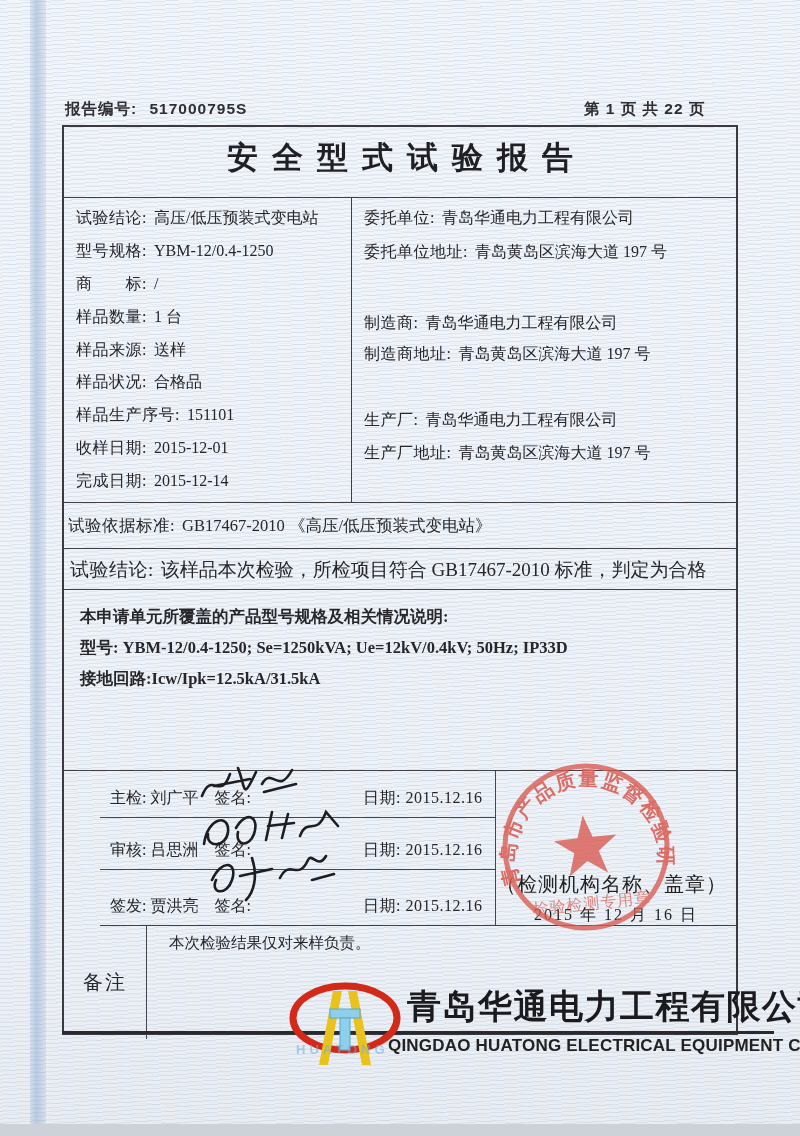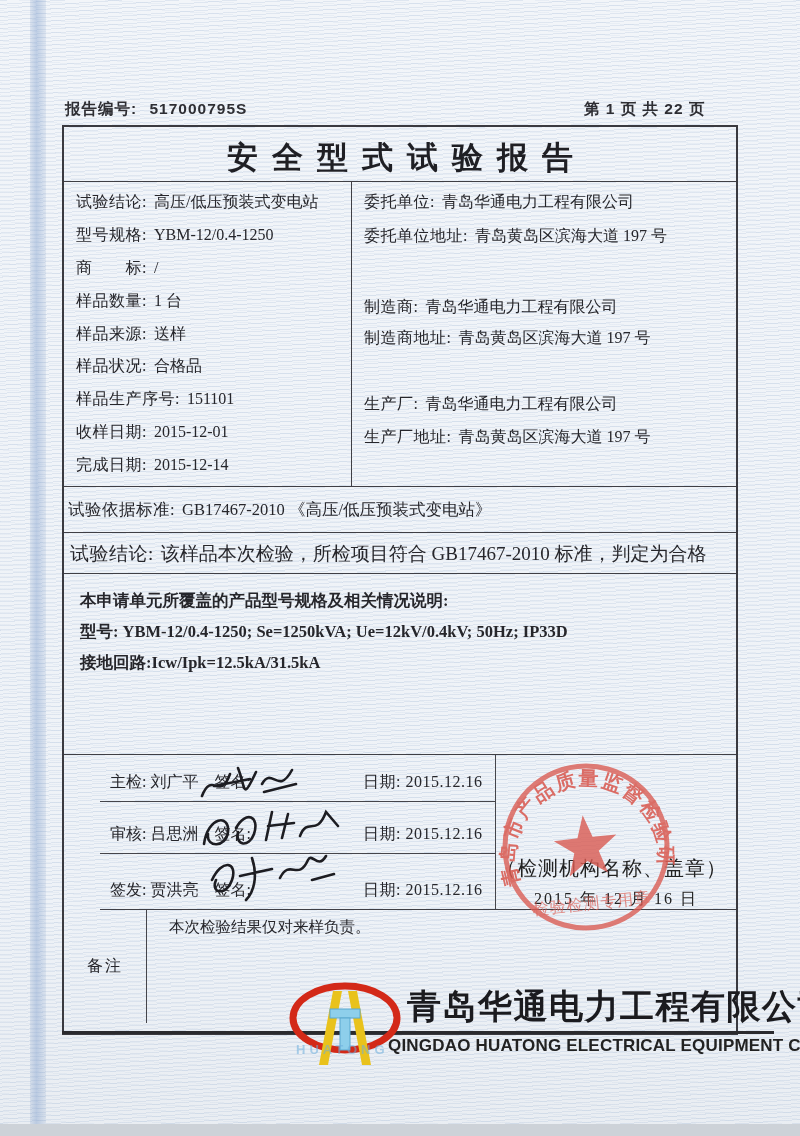--- a/index.html
+++ b/index.html
@@ -21,21 +21,21 @@
   .bottom-edge { position:absolute; left:0; top:1124px; width:800px; height:12px; background:#cdd2d8; }
 
   .hdr { position:absolute; top:99px; font-family:"Liberation Sans", sans-serif;
          font-size:15.5px; font-weight:700; color:#2e2e33; letter-spacing:1px; }
   .hdr.left { left:65px;text-align:right; } .hdr.right { left:584px; }
 
   .doc-table { position:absolute; left:62px; top:125px; width:676px; height:910px;
                border:2px solid #3a3a40; }
   .t-row { position:relative; border-bottom:1.6px solid #3f3f45; }
 
-  .title-row { height:55px; text-align:center; }
+  .title-row { height:71px; text-align:center; }
   .doc-title { font-size:31px; font-weight:600; letter-spacing:14px; line-height:61px;
                padding-left:14px; color:#1f1f24; }
 
   .info-row { height:305px; display:flex; }
   .info-left { width:288px; border-right:1.6px solid #3f3f45; height:100%;
                display:flex; flex-direction:column; justify-content:space-between;
                padding:10px 6px 10px 12px; }
   .info-left .line { font-size:16px; white-space:nowrap; }
   .info-right { position:relative; flex:1; }
   .info-right .line { position:absolute; left:12px; font-size:16px; white-space:nowrap; }
@@ -57,21 +57,21 @@
   .sig-labels { position:absolute; left:10px; bottom:8px; white-space:nowrap; }
   .sig-date { position:absolute; left:263px; bottom:8px; white-space:nowrap; letter-spacing:0.5px; }
   .stamp-cell { flex:1; position:relative; border-left:1.4px solid #45454b; }
   .stamp-caption { position:absolute; left:0; width:100%; top:100px; text-align:left;
                    font-size:20px; letter-spacing:1px; color:#222; }
   .stamp-date { position:absolute; left:0; width:100%; top:134px; text-align:center;
                 font-size:16px; letter-spacing:2px; color:#222; }
 
   .remark-row { height:113px; display:flex; border-bottom:none; }
   .remark-label { width:83px; border-right:1.4px solid #45454b; display:flex;
-                  align-items:center; justify-content:center; font-size:16px; letter-spacing:2px; }
+                  align-items:center; justify-content:center; font-size:20px; letter-spacing:2px; }
   .remark-body { flex:1; padding:7px 0 0 22px; font-size:15.5px; }
 
   .sig-ink { position:absolute; z-index:5; }
   .sig-ink path { stroke:#1d1d22; stroke-width:2.6; fill:none; stroke-linecap:round; }
 
   .seal { position:absolute; left:496px; top:757px; width:180px; height:180px;
           z-index:6; transform:rotate(-6deg); opacity:0.88; }
 
   .footer-rule { position:absolute; left:62px; top:1031px; width:712px; height:2.5px; background:#2a2a2e; z-index:2; }
   .logo { position:absolute; left:284px; top:981px; width:122px; height:92px; z-index:3; }

